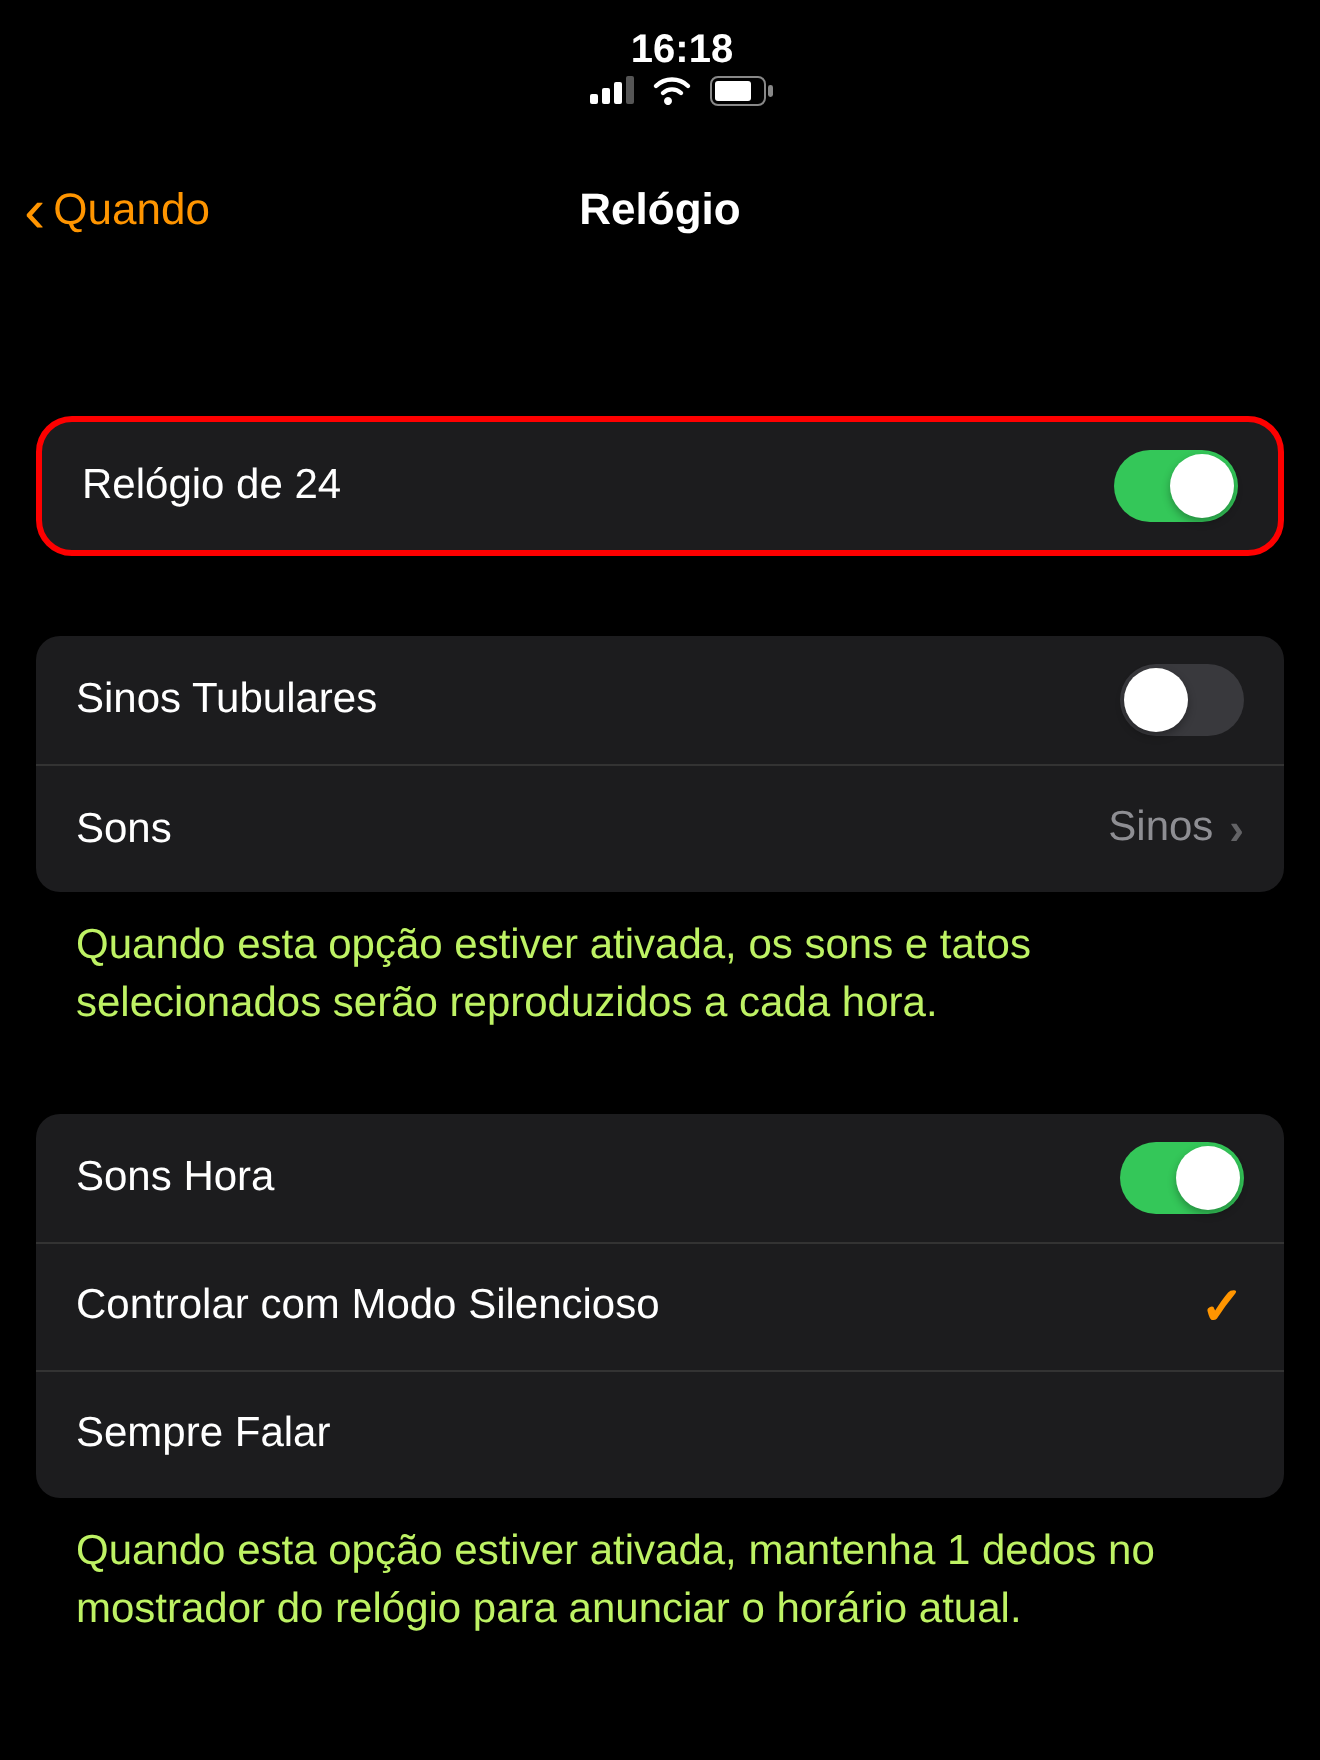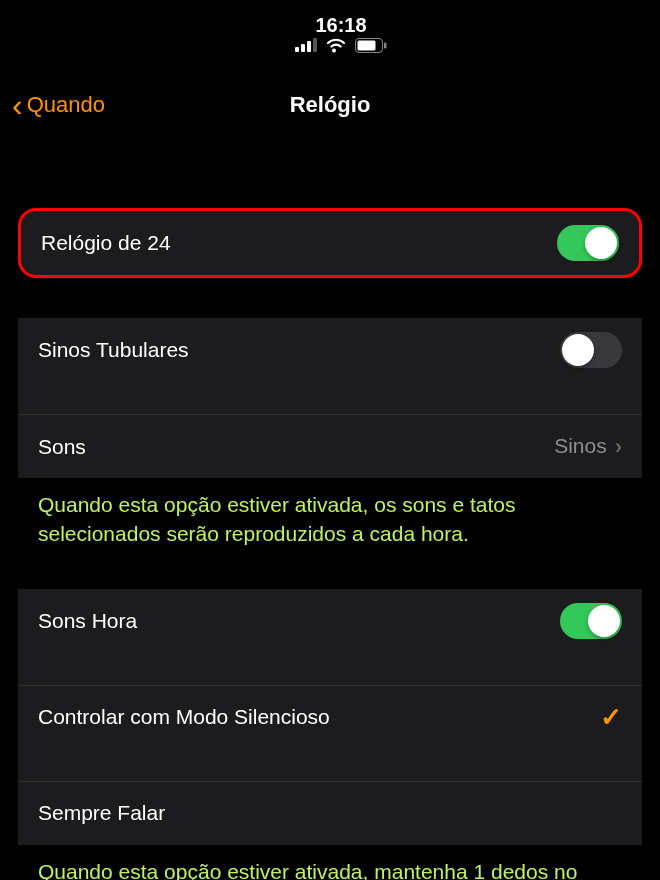--- a/index.html
+++ b/index.html
@@ -59,38 +59,37 @@
       padding: 0 18px;
     }
     .section {
       margin-top: 40px;
     }
     .section:first-child {
       margin-top: 52px;
     }
     .group {
       background: #1c1c1e;
-      border-radius: 0;
+      border-radius: 12px;
       overflow: hidden;
     }
     .group.highlighted {
       border: 3px solid #ff0000;
       border-radius: 18px;
     }
     .row {
       display: flex;
       align-items: center;
       justify-content: space-between;
       padding: 12px 20px;
       min-height: 64px;
       gap: 40px;
     }
     .row + .row {
       border-top: 1px solid #333;
-      margin-top: 32px;
     }
     .row-label {
       font-size: 21px;
       color: #fff;
     }
     .row-value {
       font-size: 21px;
       color: #8e8e93;
       margin-left: auto;
       margin-right: 8px;

